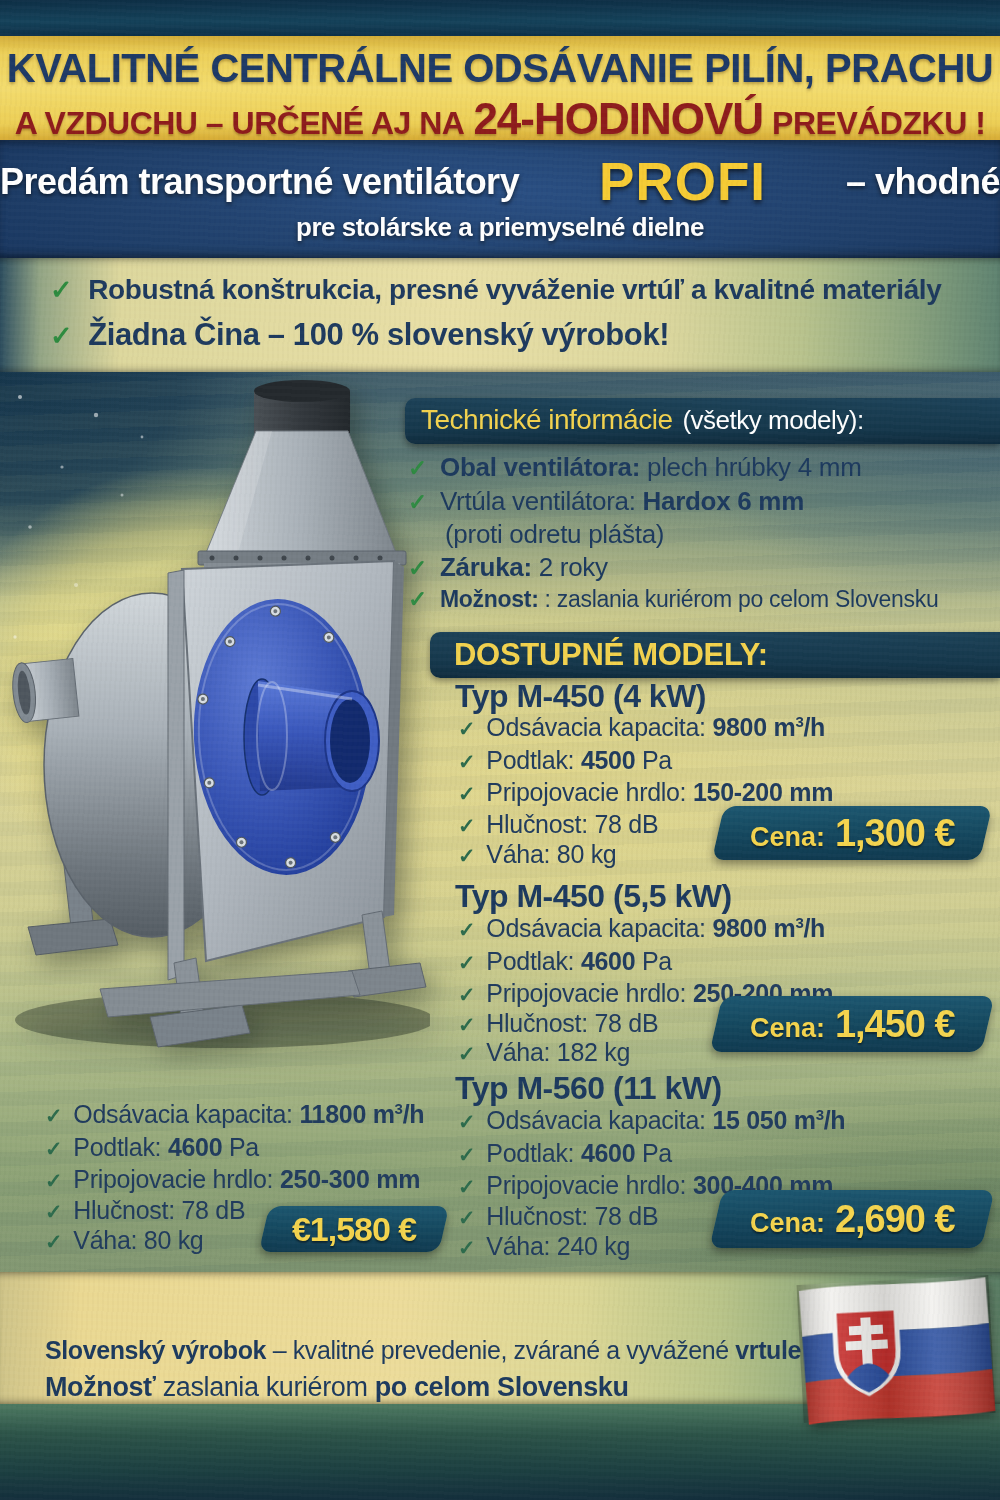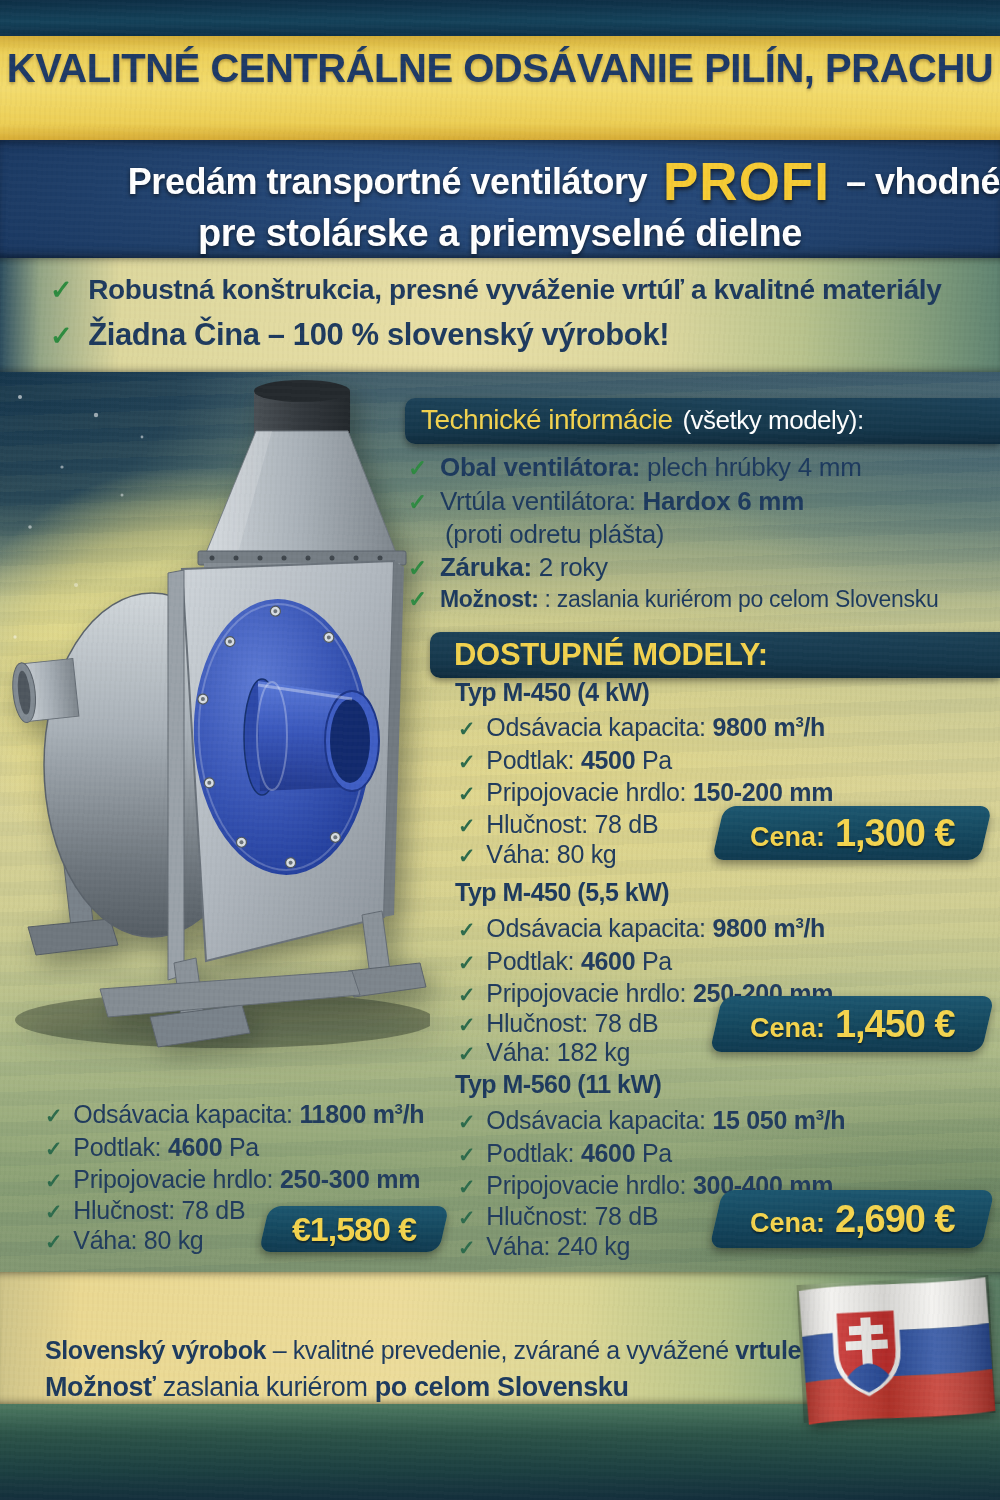--- a/index.html
+++ b/index.html
@@ -39,24 +39,24 @@
 
   
   .hy1{padding-top:10px;text-align:center;font-size:40px;font-weight:bold;color:#1e3a66;
        letter-spacing:-.5px;text-shadow:0 2px 3px rgba(80,50,0,.35);}
   .hy2{margin-top:3px;display:flex;justify-content:center;align-items:baseline;gap:9px;
        color:#8e1c1c;font-weight:bold;text-shadow:0 2px 2px rgba(80,30,0,.3);}
   .hy2 .h2a,.hy2 .h2c{font-size:32px;letter-spacing:-.5px;}
   .hy2 .h2b{font-size:44px;letter-spacing:-1px;}
 
   
-  .bn1{margin-top:11px;display:flex;justify-content:flex-end;align-items:center;gap:16px;color:#fff;}
+  .bn1{margin-top:11px;display:flex;justify-content:space-between;align-items:center;gap:16px;color:#fff;}
   .bn1 .intro,.bn1 .suffix{font-size:36px;font-weight:bold;text-shadow:0 2px 4px rgba(0,0,0,.6);letter-spacing:-.5px;}
   .bn1 .brand{font-size:53px;font-weight:bold;color:#f6cb34;letter-spacing:1px;text-shadow:0 3px 4px rgba(0,0,0,.55);}
-  .bn2{text-align:center;font-size:38px;font-weight:bold;color:#fff;margin-top:0px;
+  .bn2{text-align:center;font-size:26px;font-weight:bold;color:#fff;margin-top:0px;
        text-shadow:0 2px 4px rgba(0,0,0,.6);letter-spacing:-.5px;}
 
   
   .feat{position:absolute;left:50px;display:flex;gap:16px;align-items:baseline;color:#1e3a5e;}
   .feat .chk{color:#2e8b3f;font-weight:bold;font-size:27px;}
   .feat.f1{top:274px;font-size:28px;font-weight:600;letter-spacing:-.4px;}
   .feat.f2{top:317px;font-size:31px;font-weight:bold;letter-spacing:-.4px;}
 
   
   .tech-bar{position:absolute;left:405px;top:398px;right:0;height:46px;z-index:3;
@@ -71,21 +71,21 @@
   .trow b{font-weight:bold;}
   .trow.nocheck{left:445px;}
   .trow.small{font-size:23px;}
 
   
   .models-bar{position:absolute;left:430px;top:632px;right:0;height:46px;z-index:3;
     background:linear-gradient(180deg,#1d4258 0%,#15374b 70%,#102c3e 100%);
     border-radius:10px 0 0 10px;display:flex;align-items:center;padding-left:24px;
     box-shadow:0 3px 7px rgba(0,0,0,.4);}
   .models-bar .mt{font-size:31px;font-weight:bold;color:#f2d24e;letter-spacing:-.3px;}
-  .mhead{position:absolute;font-size:25px;font-weight:bold;color:#1d3a5e;z-index:3;letter-spacing:-.5px;}
+  .mhead{position:absolute;font-size:32px;font-weight:bold;color:#1d3a5e;z-index:3;letter-spacing:-.5px;}
   .srow{position:absolute;display:flex;gap:11px;align-items:baseline;font-size:25px;
         color:#213c5e;z-index:3;letter-spacing:-.3px;}
   .srow .chk{font-size:21px;color:#2d6b4c;font-weight:bold;}
   .srow b{font-weight:bold;}
   .srow sup{font-size:60%;font-weight:bold;vertical-align:super;}
 
   .badge{position:absolute;z-index:4;background:linear-gradient(180deg,#1d5770 0%,#164a61 45%,#103a50 100%);
     border-radius:12px;transform:skewX(-13deg);box-shadow:0 4px 9px rgba(0,0,0,.4);
     display:flex;align-items:center;justify-content:center;}
   .bwrap{transform:skewX(13deg);display:flex;align-items:baseline;gap:10px;color:#f4d44e;
@@ -112,20 +112,25 @@
 </style>
 </head>
 <body>
 
 <div class="page">
 
   <div class="strip-top"></div>
 
   <div class="band-yellow">
     <div class="hy1">KVALITNÉ CENTRÁLNE ODSÁVANIE PILÍN, PRACHU</div>
+    <div class="hy2">
+      <span class="h2a">A VZDUCHU – URČENÉ AJ NA</span>
+      <span class="h2b">24-HODINOVÚ</span>
+      <span class="h2c">PREVÁDZKU !</span>
+    </div>
   </div>
 
   <div class="band-navy">
     <div class="bn1">
       <span class="intro">Predám transportné ventilátory</span>
       <span class="brand">PROFI</span>
       <span class="suffix">– vhodné</span>
     </div>
     <div class="bn2">pre stolárske a priemyselné dielne</div>
   </div>

